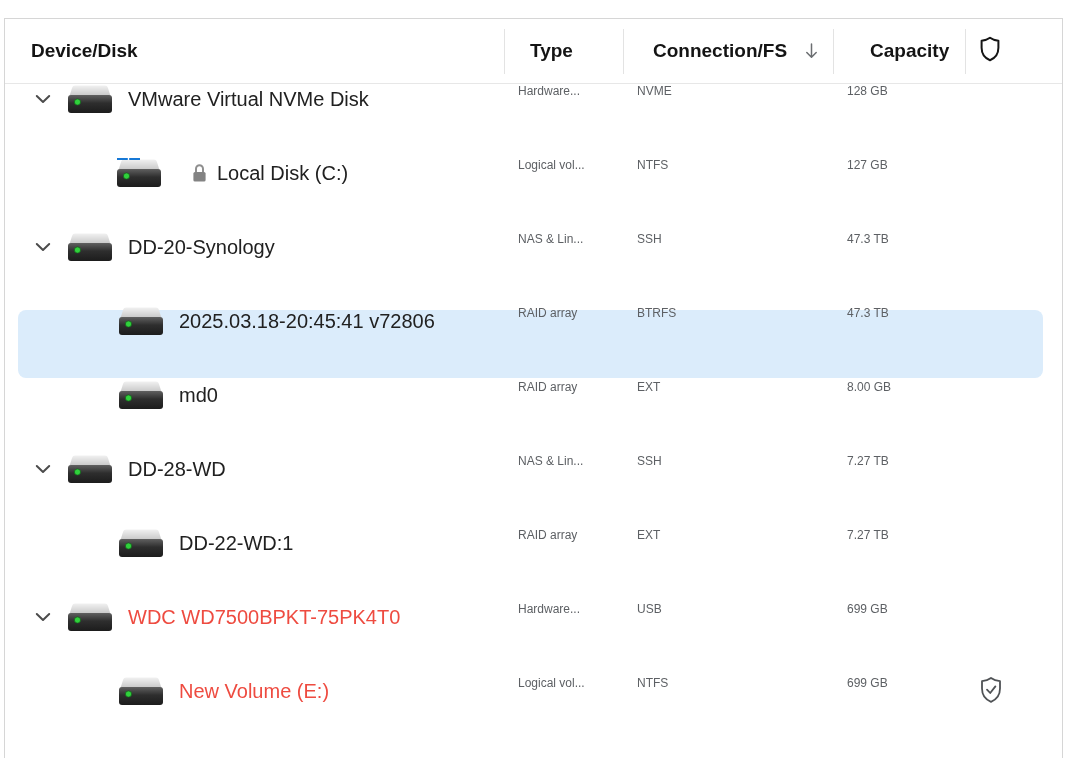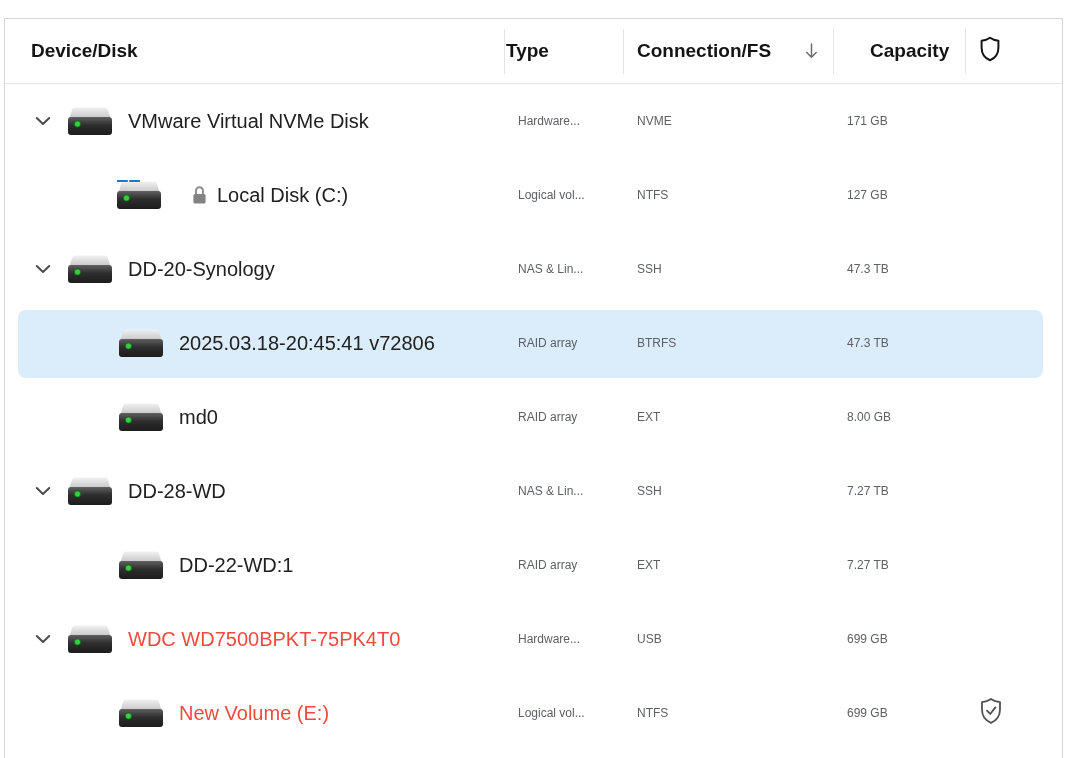--- a/index.html
+++ b/index.html
@@ -21,27 +21,27 @@
   
   .hdr{display:flex;height:64px;align-items:stretch;border-bottom:1px solid #e7e7e7;margin:0 0 0 0;}
   .hcell{
     position:relative;display:flex;align-items:center;box-sizing:border-box;
     font-size:19px;font-weight:600;color:#141414;white-space:nowrap;
   }
   .hcell+.hcell::before{
     content:'';position:absolute;left:0;top:10px;bottom:9px;width:1px;background:#e3e3e3;
   }
   .hdr .c1{padding-left:26px}
-  .hdr .c2{padding-left:2px}
-  .hdr .c3{padding-left:14px}
+  .hdr .c2{padding-left:26px}
+  .hdr .c3{padding-left:30px}
   .hdr .c4{padding-left:37px}
   .hdr .c5{padding-left:14px}
   .sort-arrow{margin-left:auto;margin-right:15px;display:flex;align-items:center}
   
-  .row{position:relative;display:flex;height:74px;align-items:center;background:transparent}
+  .row{position:relative;display:flex;height:74px;align-items:flex-start;background:transparent}
   .row.selected::before{
     content:'';position:absolute;left:13px;right:19px;top:4px;bottom:2px;
     background:var(--selected-row-bg,#dbecfb);border-radius:8px;z-index:0;
   }
   .cell{
     position:relative;z-index:1;display:flex;align-items:center;box-sizing:border-box;
     white-space:nowrap;overflow:hidden;
   }
   .row .c2,.row .c3,.row .c4{font-size:12px;color:var(--muted-text,#5d6064);padding-left:14px}
   .name{font-size:20px;color:#212121;margin-left:15px}
@@ -113,21 +113,21 @@
         <svg width="46" height="30" viewBox="0 0 46 30">
             <path d="M8 1.5 h30 a3 3 0 0 1 2.9 2.2 L43.5 12 h-41 L5.1 3.7 A3 3 0 0 1 8 1.5 Z" fill="url(#gLid)"></path>
             <rect x="1" y="11" width="44" height="18" rx="3" fill="url(#gBody)"></rect>
             <circle cx="10.5" cy="18" r="3.1" fill="#30d13c" stroke="#14661c" stroke-width="0.8"></circle>
           </svg>
       </span>
       <span class="name">VMware Virtual NVMe Disk</span>
     </div>
     <div class="cell c2">Hardware...</div>
     <div class="cell c3">NVME</div>
-    <div class="cell c4">171 GB</div>
+    <div class="cell c4">128 GB</div>
     <div class="cell c5"></div>
   </div>
 
   <div class="row child win">
     <div class="cell c1">
       <span class="disk">
         <svg width="46" height="30" viewBox="0 0 46 30">
             <path d="M8 1.5 h30 a3 3 0 0 1 2.9 2.2 L43.5 12 h-41 L5.1 3.7 A3 3 0 0 1 8 1.5 Z" fill="url(#gLid)"></path>
             <rect x="1" y="11" width="44" height="18" rx="3" fill="url(#gBody)"></rect>
             <circle cx="10.5" cy="18" r="3.1" fill="#30d13c" stroke="#14661c" stroke-width="0.8"></circle>

